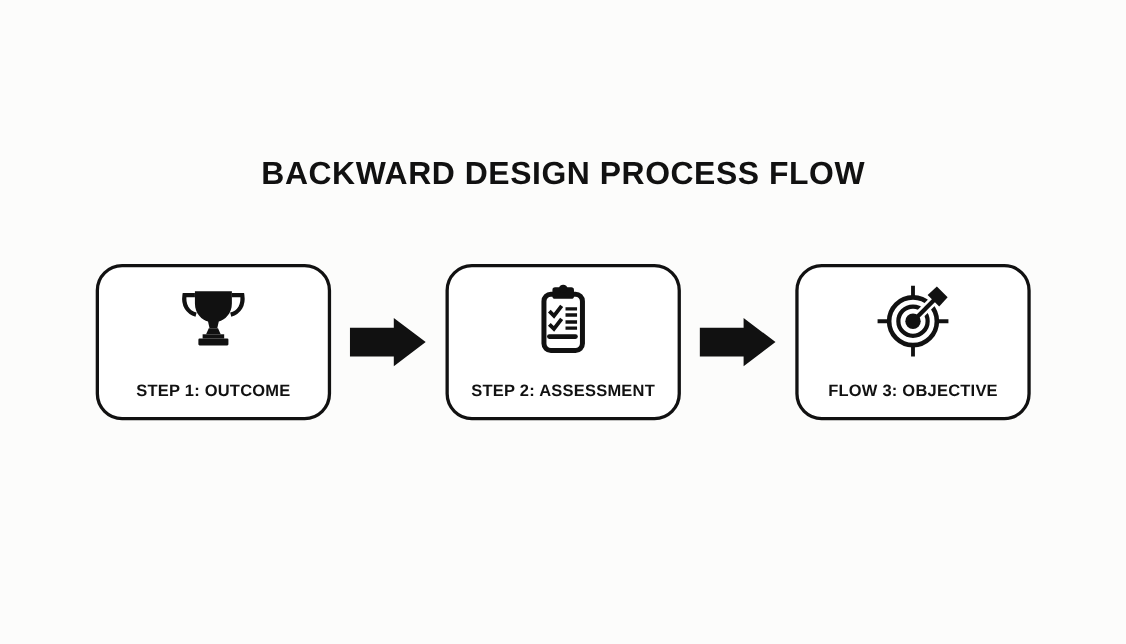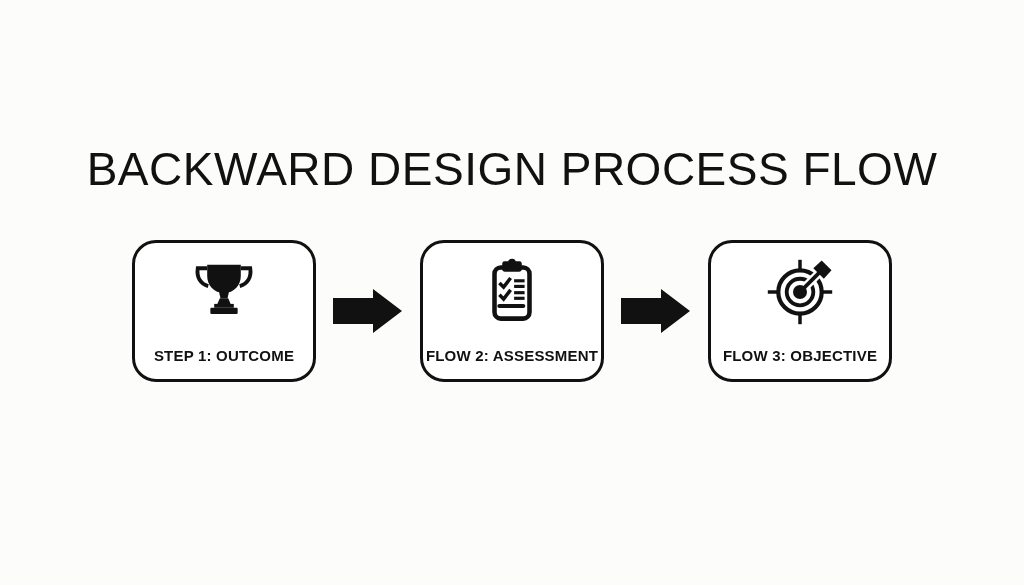--- a/index.html
+++ b/index.html
@@ -12,34 +12,34 @@
   body{
     background:var(--background);
     font-family:"Liberation Sans", sans-serif;
     overflow:hidden;
   }
   .stage{position:relative;width:1024px;height:585px;}
   .title{
     position:absolute;
     top:142px;left:0;width:100%;
     text-align:center;
-    font-size:46px;
-    font-weight:400;
+    font-size:29px;
+    font-weight:700;
     letter-spacing:.5px;
     color:var(--ink);
   }
   .flow{
     position:absolute;
     top:240px;left:0;width:100%;
     display:flex;
     justify-content:center;
     align-items:center;
   }
   .card{
-    width:184px;height:142px;
+    width:214px;height:142px;
     background:var(--card-background);
     border:3.5px solid var(--ink);
     border-radius:24px;
     display:flex;
     flex-direction:column;
     align-items:center;
     justify-content:space-between;
     padding:14px 8px 15px;
   }
   .icon{width:70px;height:70px;display:block;}
@@ -90,21 +90,21 @@
         <rect x="36" y="6" width="28" height="15" rx="3.5" fill="#111"></rect>
         <circle cx="50" cy="8" r="5.5" fill="#111"></circle>
         <path d="M32 37 L38 43 L48 30" fill="none" stroke="#111" stroke-width="5"></path>
         <path d="M32 54 L38 60 L48 47" fill="none" stroke="#111" stroke-width="5"></path>
         <line x1="53" y1="34" x2="68" y2="34" stroke="#111" stroke-width="4.5"></line>
         <line x1="53" y1="42" x2="68" y2="42" stroke="#111" stroke-width="4.5"></line>
         <line x1="53" y1="51" x2="68" y2="51" stroke="#111" stroke-width="4.5"></line>
         <line x1="53" y1="59" x2="68" y2="59" stroke="#111" stroke-width="4.5"></line>
         <line x1="32" y1="70" x2="66" y2="70" stroke="#111" stroke-width="6" stroke-linecap="round"></line>
       </svg>
-      <div class="step-label">FLOW 2: ASSESSMENT</div>
+      <div class="step-label">STEP 2: ASSESSMENT</div>
     </div>
 
     <div class="connector">
       <svg width="70" height="46" viewBox="0 0 70 46" aria-hidden="true">
         <polygon points="0,10 40,10 40,1 69,23 40,45 40,36 0,36" fill="#111"></polygon>
       </svg>
     </div>
 
     <div class="card">
       <svg class="icon" viewBox="0 0 100 100" aria-hidden="true">

